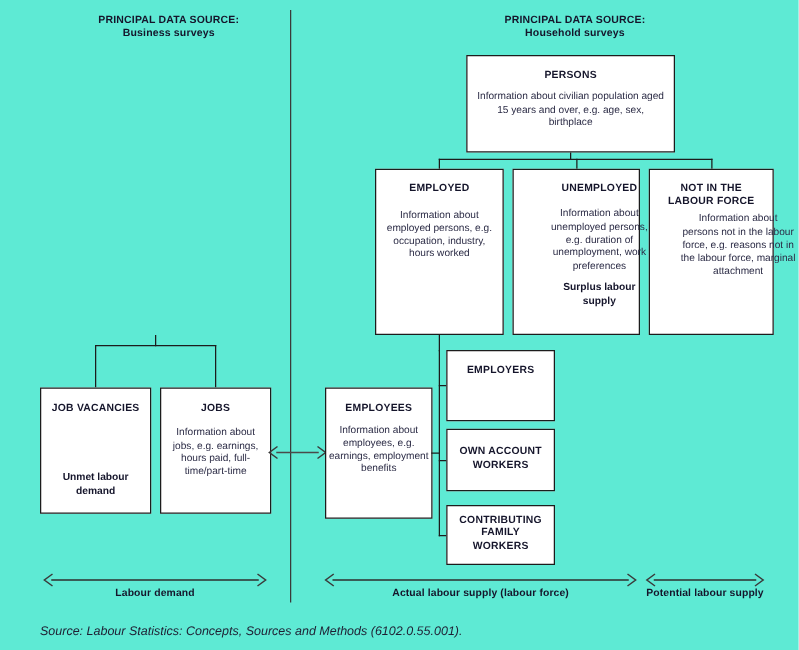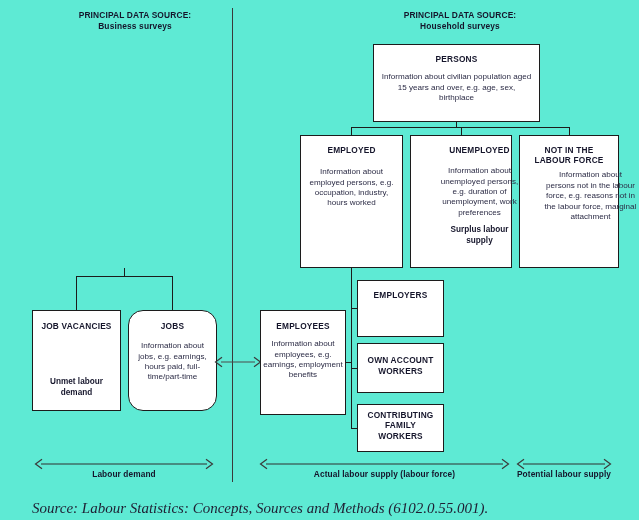--- a/index.html
+++ b/index.html
@@ -99,24 +99,23 @@
     font-size: 8.3px;
     line-height: 10px;
     letter-spacing: 0.1px;
     color: #15152b;
   }
 
   
   .source-note {
     position: absolute;
     font-style: italic;
-    font-size: 15px;
+    font-size: 10px;
     color: #1f1f33;
     white-space: nowrap;
-    font-family: Liberation Serif, serif;
   }
 </style>
 </head>
 <body>
 
 <div id="page">
 
   <div class="col-header" style="left:50px; top:10px; width:170px;">
     <div>PRINCIPAL DATA SOURCE:</div>
     <div>Business surveys</div>
@@ -164,21 +163,21 @@
   <div class="hline" style="left:76px; top:276px; width:97px;"></div>
   <div class="vline" style="left:76px; top:276px; height:34px;"></div>
   <div class="vline" style="left:172px; top:276px; height:34px;"></div>
 
   <div class="box spread" style="left:32px; top:310px; width:89px; height:101px; padding-top:10px; padding-bottom:12px;">
     <div class="title">JOB VACANCIES</div>
     <div class="spacer"></div>
     <div class="sub" style="margin-top:0; width:74px;">Unmet labour demand</div>
   </div>
 
-  <div class="box" style="left:128px; top:310px; width:89px; height:101px; padding-top:10px;border-radius:15px;">
+  <div class="box" style="left:128px; top:310px; width:89px; height:101px; padding-top:10px;">
     <div class="title">JOBS</div>
     <div class="body" style="margin-top:10px; width:80px;">Information about jobs, e.g. earnings, hours paid, full-time/part-time</div>
   </div>
 
   <svg class="arrow-svg" style="left:214px; top:355px;" width="48" height="14" viewBox="0 0 48 14">
     <line x1="7" y1="7" x2="41" y2="7" stroke="#4a4a4a" stroke-width="1.2"></line>
     <polyline points="8,2.2 1.5,7 8,11.8" fill="none" stroke="#3a3a3a" stroke-width="1.2"></polyline>
     <polyline points="40,2.2 46.5,7 40,11.8" fill="none" stroke="#3a3a3a" stroke-width="1.2"></polyline>
   </svg>
 

